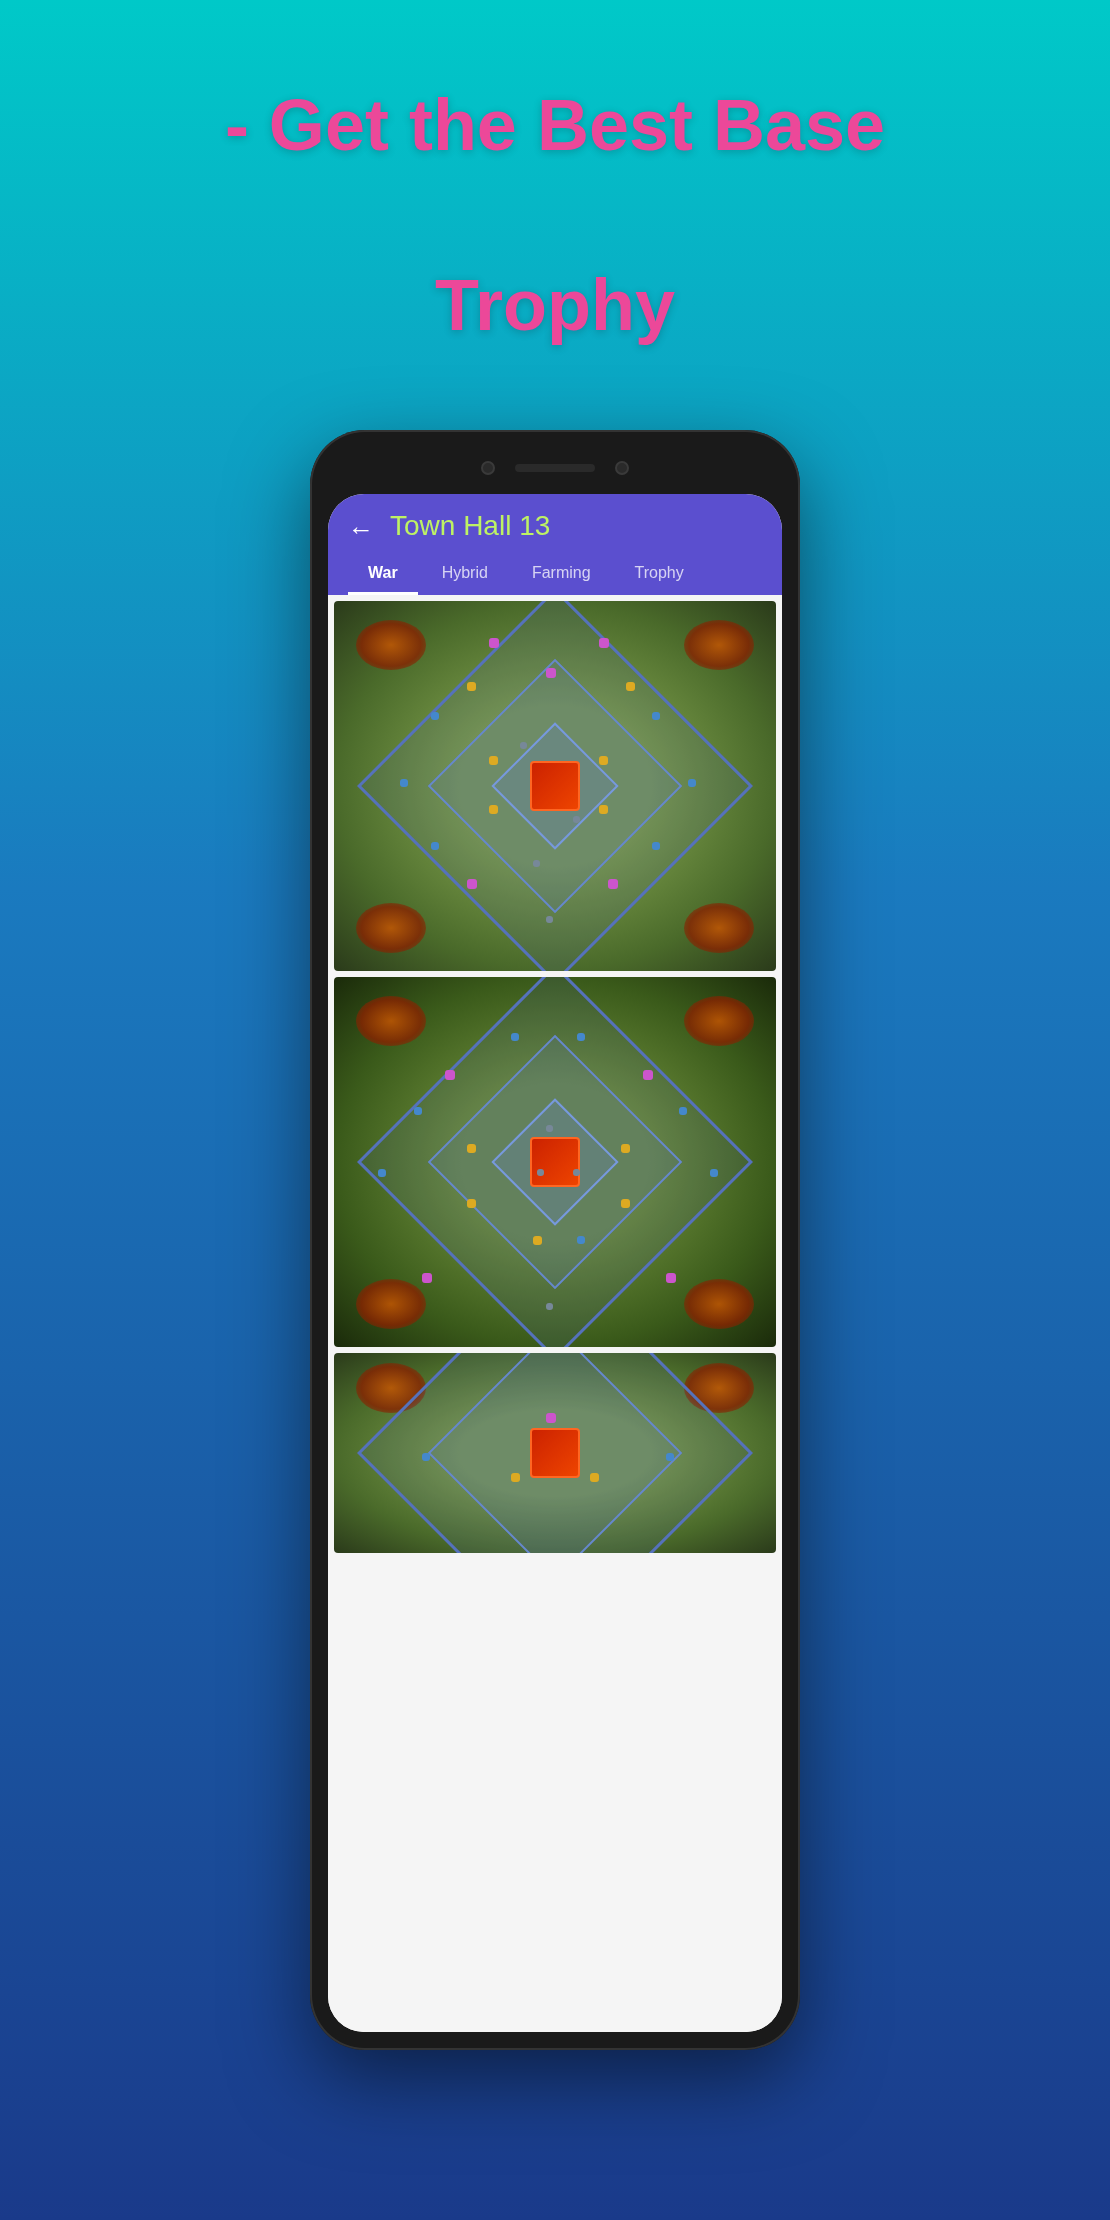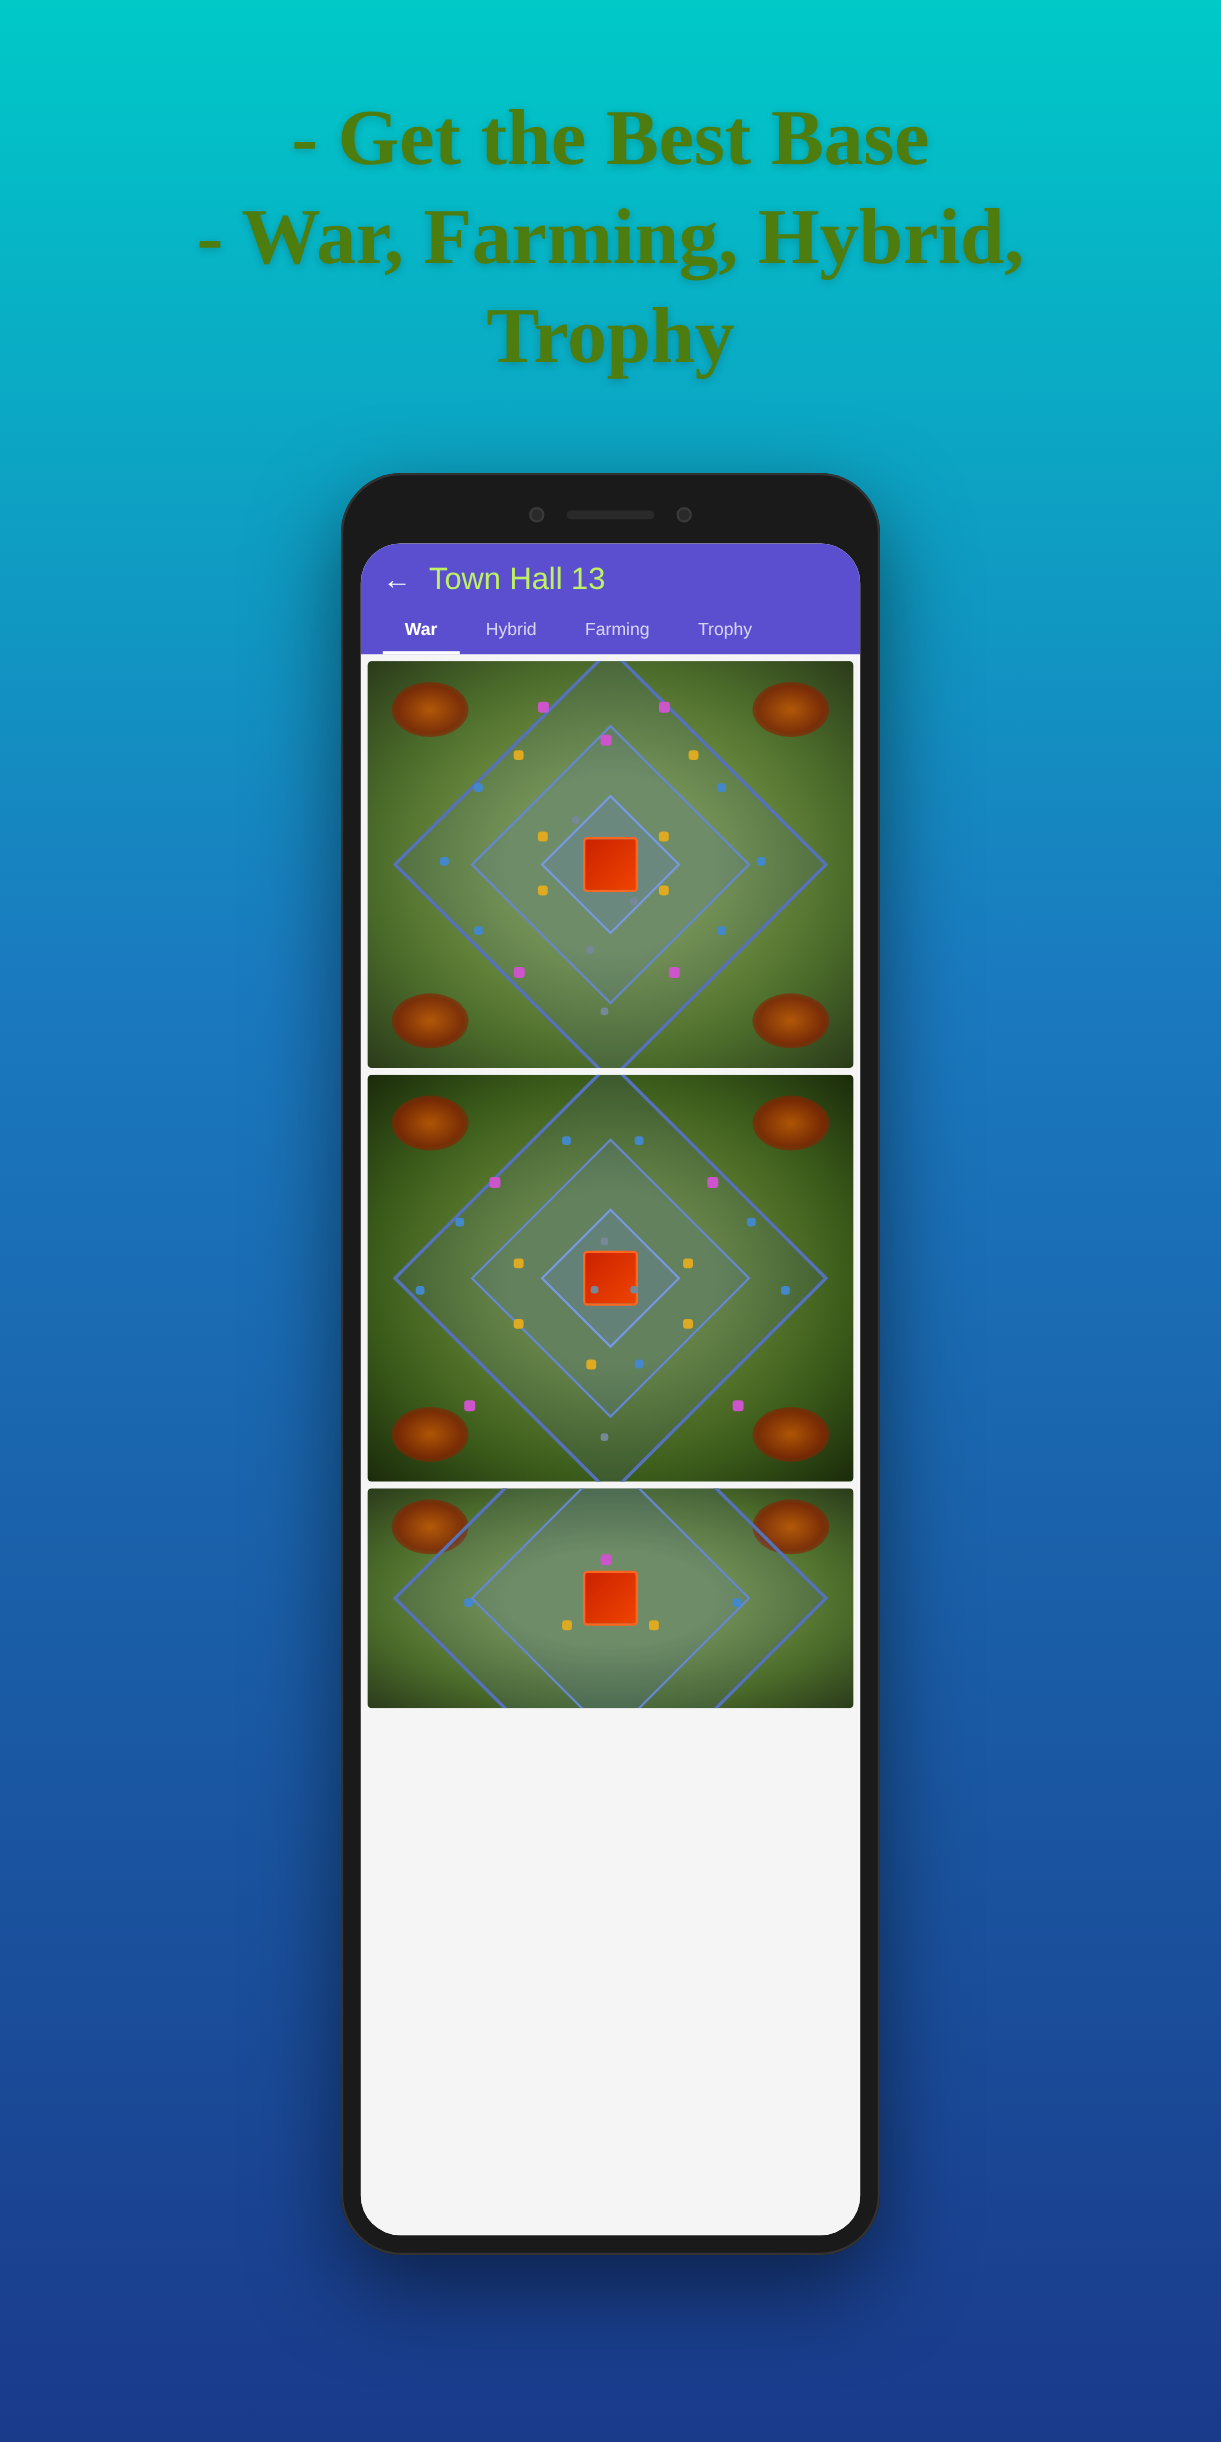--- a/index.html
+++ b/index.html
@@ -9,26 +9,25 @@
       height: 2220px;
       background: linear-gradient(180deg, #00c9c8 0%, #1a7abf 40%, #1a3a8a 100%);
       display: flex;
       flex-direction: column;
       align-items: center;
       font-family: 'Arial', sans-serif;
       overflow: hidden;
     }
 
     .headline {
-      color: #4d7c0f;
+      color: #ec4899;
       text-align: center;
       margin-top: 80px;
       padding: 0 60px;
       line-height: 1.25;
-      font-family: Liberation Serif, serif;
     }
 
     .headline h1 {
       font-size: 72px;
       font-weight: bold;
       text-shadow: 0 2px 8px rgba(0,0,0,0.2);
     }
 
     .phone-wrapper {
       margin-top: 80px;
@@ -298,21 +297,21 @@
     .bottom-partial {
       height: 200px;
     }
   </style>
 </head>
 <body>
 
 <div class="headline">
   <h1>
     <span>- Get the Best Base</span><br>
-    <span>- War, Farming, Hybrid,</span><br>
+    <br>
     <span>Trophy</span>
   </h1>
 </div>
 
 <div class="phone-wrapper">
 
   <div class="phone-notch-bar">
     <div class="phone-camera"></div>
     <div class="phone-speaker"></div>
     <div class="phone-camera-right"></div>

